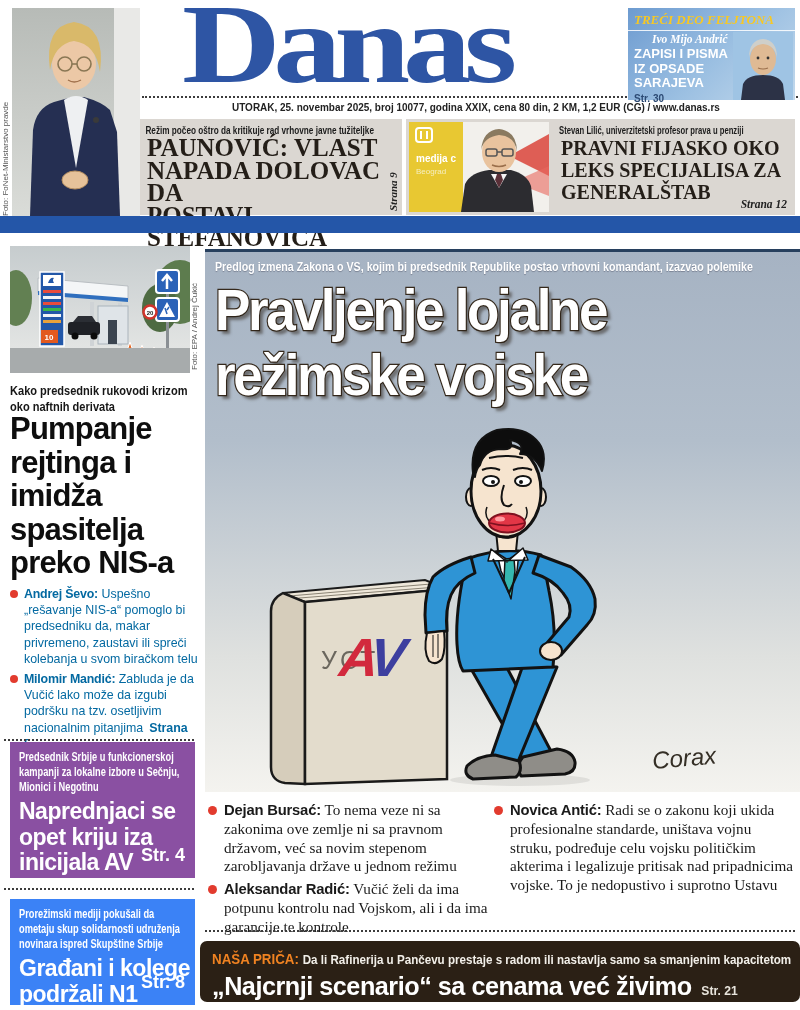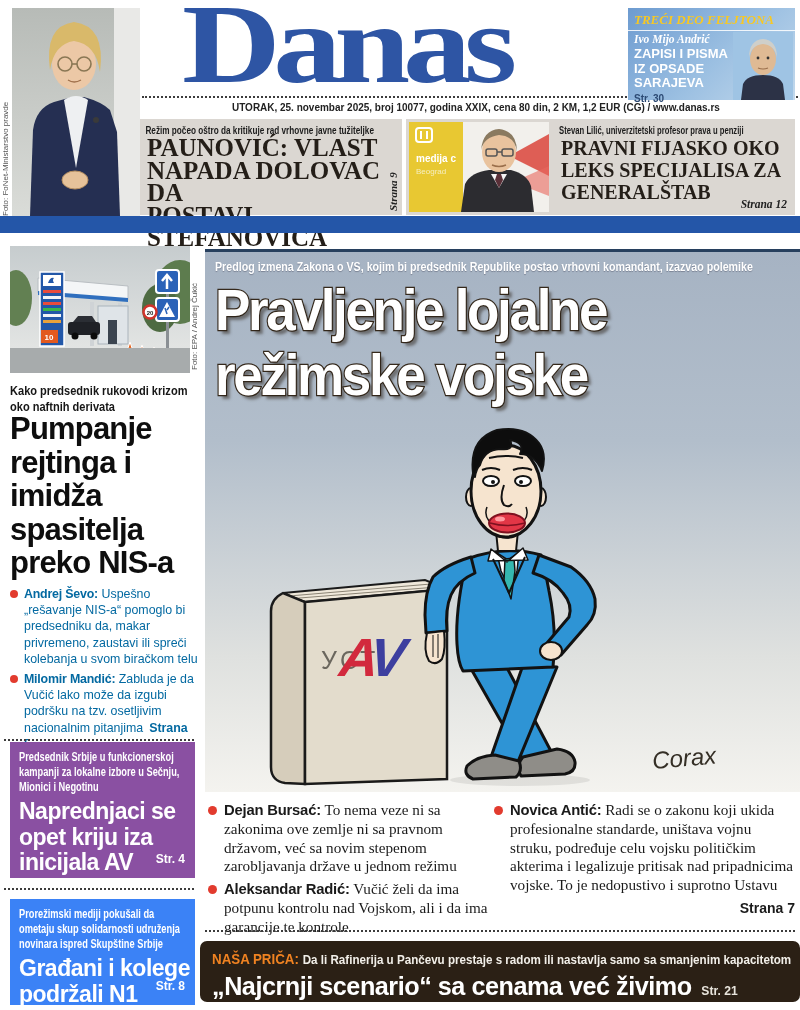--- a/index.html
+++ b/index.html
@@ -15,21 +15,21 @@
   .r-head{left:142px;top:96px;width:656px;}
   .dateline{left:232px;top:101px;font-size:10.5px;font-weight:bold;color:#222;
     white-space:nowrap;transform:scaleX(.95);transform-origin:left top;}
 
   
   .feljton{left:628px;top:8px;width:167px;height:92px;
     background:linear-gradient(135deg,#6d9bd0,#9cc0e2 55%,#c3d9ec);}
   .f-over{color:#f7c824;font-family:"Liberation Serif",serif;font-style:italic;font-weight:bold;
     font-size:13px;padding:4px 6px 2px;border-bottom:1px solid rgba(255,255,255,.85);}
   .f-auth{color:#fff;font-family:"Liberation Serif",serif;font-style:italic;font-weight:bold;
-    font-size:11.5px;padding:2px 6px 1px;}
+    font-size:11.5px;padding:2px 6px 1px;margin-left:18px;}
   .f-title{color:#fff;font-weight:bold;font-size:13px;line-height:14.5px;padding:1px 6px 0;}
   .f-page{color:#2c4a74;font-weight:bold;font-size:10px;padding:2px 6px;}
   .f-photo{right:2px;bottom:0;width:60px;height:68px;}
 
   
   .photo-justice{left:12px;top:8px;width:128px;height:208px;}
   .vcap{writing-mode:vertical-rl;transform:rotate(180deg);font-size:8px;color:#555;white-space:nowrap;}
   .cap-justice{left:1px;top:112px;height:104px;}
 
   
@@ -66,21 +66,21 @@
   .div1{left:4px;top:739px;width:190px;}
   .div2{left:4px;top:888px;width:190px;}
 
   .pbox{left:10px;top:742px;width:185px;height:136px;background:#8a50a2;color:#fff;padding:8px 0 0 9px;
     box-sizing:border-box;}
   .bbox{left:10px;top:899px;width:185px;height:106px;background:#3b82f6;color:#fff;padding:8px 0 0 9px;
     box-sizing:border-box;}
   .box-kick div{font-weight:bold;font-size:12.5px;line-height:14.8px;white-space:nowrap;
     transform:scaleX(.74);transform-origin:left top;}
   .box-title{margin-top:5px;font-weight:bold;font-size:23px;line-height:25.5px;letter-spacing:-.5px;}
-  .box-page{position:absolute;right:10px;bottom:12px;font-weight:bold;font-size:12px;}
+  .box-page{position:absolute;right:10px;bottom:12px;font-weight:bold;font-size:18px;}
 
   
   .panel{left:205px;top:249px;width:670px;height:543px;
     background:linear-gradient(#a6b3c3,#b2becb 35%,#dfe1df 75%,#f4f3ef);
     border-top:3px solid #27405e;box-sizing:border-box;}
   .p-kick{margin:7px 0 0 10px;color:#fff;font-weight:bold;font-size:13px;white-space:nowrap;
     transform:scaleX(.82);transform-origin:left top;text-shadow:0 1px 1px rgba(40,40,60,.35);}
   .p-title{margin:4px 0 0 10px;font-weight:bold;font-size:57px;line-height:65px;letter-spacing:-2.5px;
     color:#fff;-webkit-text-stroke:2.5px #35291c;paint-order:stroke fill;
     text-shadow:4px 4px 3px rgba(45,35,25,.5);transform:scaleX(.93);transform-origin:left top;
@@ -371,21 +371,20 @@
       <b>Dejan Bursać:</b> <span>To nema veze ni sa zakonima ove zemlje ni sa pravnom državom, već sa novim stepenom zarobljavanja države u jednom režimu</span>
     </div>
     <div class="bul">
       <b>Aleksandar Radić:</b> <span>Vučić želi da ima potpunu kontrolu nad Vojskom, ali i da ima garancije te kontrole</span>
     </div>
   </div>
   <div class="abs mcol mc2">
     <div class="bul">
       <b>Novica Antić:</b> <span>Radi se o zakonu koji ukida profesionalne standarde, uništava vojnu struku, podređuje celu vojsku političkim akterima i legalizuje pritisak nad pripadnicima vojske. To je nedopustivo i suprotno Ustavu</span>
     </div>
-    <div class="strana7">Strana 7</div>
   </div>
   <div class="abs dotrule div3"></div>
 
   <div class="abs strip">
     <div class="s-line1">
       <span class="s-label">NAŠA PRIČA:</span>
       <span class="s-kick">Da li Rafinerija u Pančevu prestaje s radom ili nastavlja samo sa smanjenim kapacitetom</span>
     </div>
     <div class="s-line2">
       <span class="s-title">„Najcrnji scenario“ sa cenama već živimo</span><span class="s-page">Str. 21</span>

